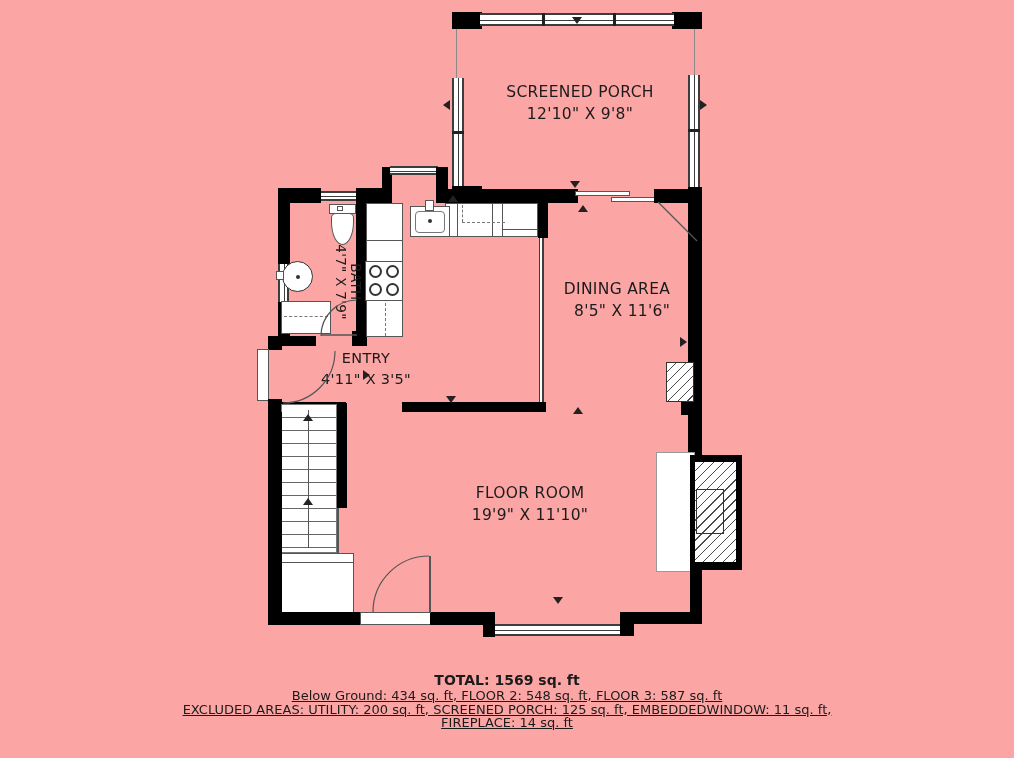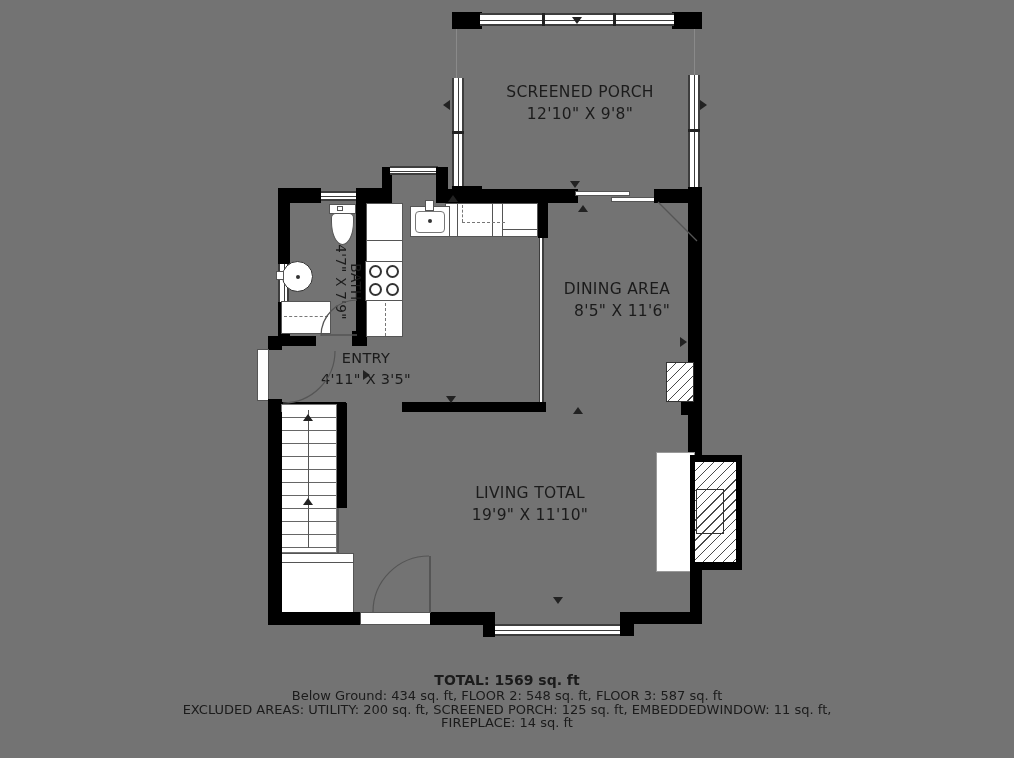--- a/index.html
+++ b/index.html
@@ -1,16 +1,16 @@
 <!DOCTYPE html>
 <html><head>
 <meta charset="utf-8">
 <style>
   html,body{margin:0;padding:0;background:#fff;}
-  #stage{position:relative;width:1014px;height:758px;background:#737373;overflow:hidden;
+  #stage{position:relative;width:1014px;height:758px;background:#fca5a5;overflow:hidden;
          font-family:"DejaVu Sans","Liberation Sans",sans-serif;color:#1b1b1b;}
   .w{position:absolute;background:#000;}
   .winh{position:absolute;background:#fff;border-top:2px solid #3d3d3d;border-bottom:2px solid #3d3d3d;box-sizing:border-box;}
   .winh:after{content:'';position:absolute;left:0;right:0;top:50%;height:1px;background:#3d3d3d;}
   .winv{position:absolute;background:#fff;border-left:2px solid #3d3d3d;border-right:2px solid #3d3d3d;box-sizing:border-box;}
   .winv:after{content:'';position:absolute;top:0;bottom:0;left:50%;width:1px;background:#3d3d3d;}
   .mullh{position:absolute;background:#222;}
   .outline{position:absolute;background:#fff;border:1px solid #555;box-sizing:border-box;}
   .ln{position:absolute;background:#555;}
   .lngray{position:absolute;background:#8a8a8a;}
@@ -28,21 +28,21 @@
   .tu,.td,.tl,.tr{position:absolute;width:0;height:0;}
   .tu{border-left:5px solid transparent;border-right:5px solid transparent;border-bottom:7px solid #222;}
   .td{border-left:5px solid transparent;border-right:5px solid transparent;border-top:7px solid #222;}
   .tl{border-top:5px solid transparent;border-bottom:5px solid transparent;border-right:7px solid #222;}
   .tr{border-top:5px solid transparent;border-bottom:5px solid transparent;border-left:7px solid #222;}
   .circ{position:absolute;border:2px solid #333;border-radius:50%;background:#fff;box-sizing:border-box;}
   .dot{position:absolute;width:4px;height:4px;border-radius:50%;background:#333;}
   svg.overlay{position:absolute;left:0;top:0;pointer-events:none;}
   #footer{position:absolute;left:0;right:0;top:672px;text-align:center;}
   #footer .total{font-size:14px;font-weight:bold;margin-bottom:1px;}
-  #footer .fl{font-size:13px;line-height:13.5px;}
+  #footer .fl{font-size:13px;line-height:13.5px;text-decoration:underline;}
   #footer .disc{font-size:10px;letter-spacing:.2px;margin-top:9px;color:#222;}
 </style>
 </head>
 <body>
 
 <div id="stage">
 
   <div class="w" style="left:452px;top:12px;width:30px;height:17px;"></div>
   <div class="w" style="left:672px;top:12px;width:30px;height:17px;"></div>
   <div class="winh" style="left:480px;top:13px;width:194px;height:13px;"></div>
@@ -164,21 +164,21 @@
   <div class="w" style="left:268px;top:612px;width:92px;height:13px;"></div>
   <div class="outline" style="left:360px;top:612px;width:72px;height:13px;"></div>
   <div class="w" style="left:430px;top:612px;width:65px;height:13px;"></div>
   <div class="w" style="left:483px;top:612px;width:12px;height:25px;"></div>
   <div class="winh" style="left:495px;top:624px;width:127px;height:12px;"></div>
   <div class="w" style="left:620px;top:612px;width:14px;height:24px;"></div>
   <div class="w" style="left:632px;top:612px;width:70px;height:12px;"></div>
   <div class="td" style="left:553px;top:597px;"></div>
   <div class="ln" style="left:429px;top:556px;width:2px;height:57px;"></div>
   <div class="lbl" style="left:530px;top:504px;">
-    <div>LIVING TOTAL</div>
+    <div>FLOOR ROOM</div>
     <div>19'9" X 11'10"</div>
   </div>
 
   <div class="outline" style="left:656px;top:452px;width:39px;height:120px;border-color:#999;"></div>
   <div class="w" style="left:690px;top:455px;width:52px;height:115px;"></div>
   <div class="hatch" style="left:695px;top:462px;width:41px;height:100px;border:none;"></div>
   <div style="position:absolute;left:696px;top:489px;width:28px;height:45px;border:1px solid #333;box-sizing:border-box;"></div>
   <div class="w" style="left:690px;top:568px;width:12px;height:46px;"></div>
 
   <svg class="overlay" width="1014" height="758" viewBox="0 0 1014 758">

